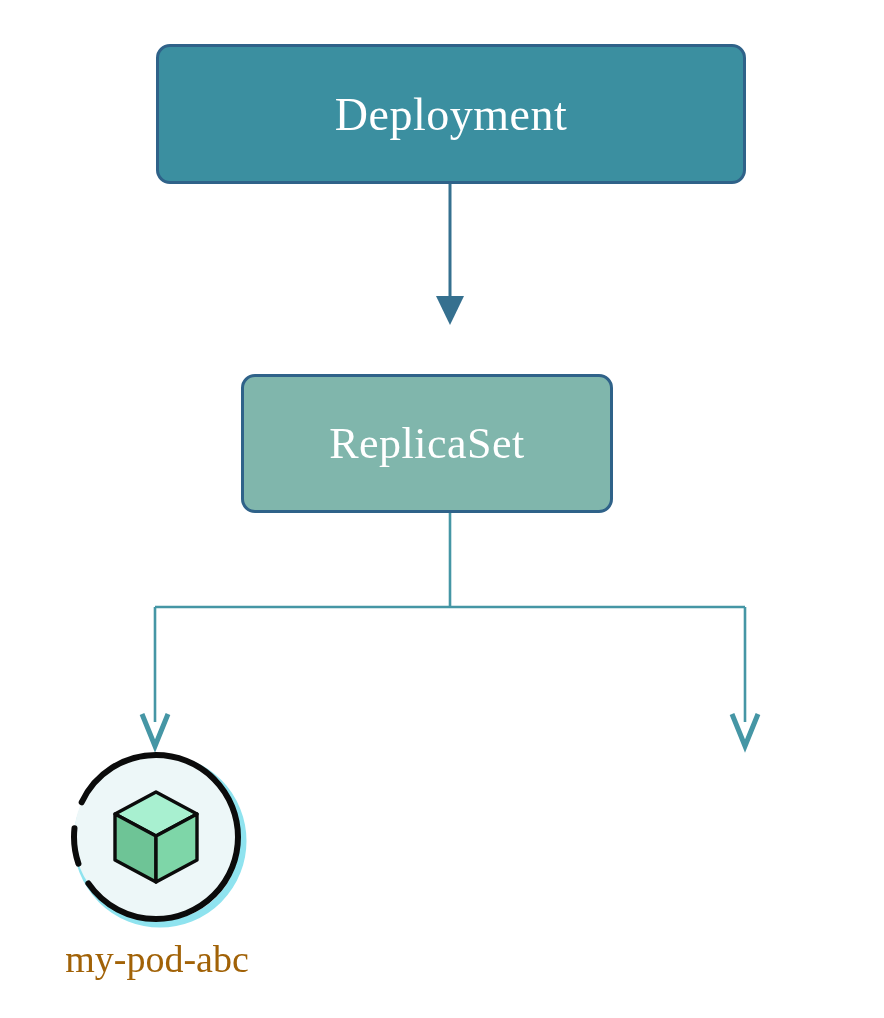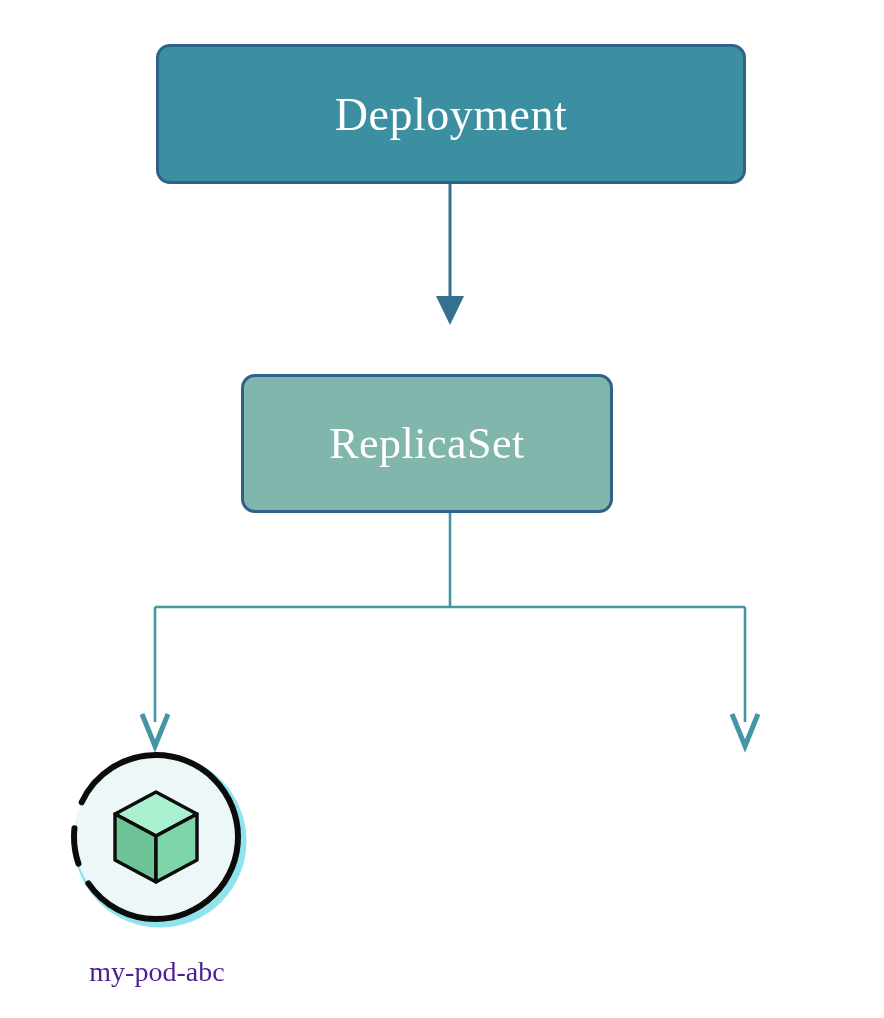--- a/index.html
+++ b/index.html
@@ -86,24 +86,24 @@
     height: 180px;
     margin: 0 auto;
   }
   .pod-icon svg {
     display: block;
     width: 180px;
     height: 180px;
   }
 
   .pod-label {
-    margin-top: 30px;
+    margin-top: 12px;
     font-family: "Liberation Serif", "DejaVu Serif", serif;
-    font-size: 28px;
-    color: #4c1d95;
+    font-size: 38px;
+    color: #a16207;
     line-height: 1;
     white-space: nowrap;
   }
 </style>
 </head>
 <body>
 
 <div id="diagram-root">
 
   <svg id="connector-layer" viewBox="0 0 884 1018" width="884" height="1018" xmlns="http://www.w3.org/2000/svg">

